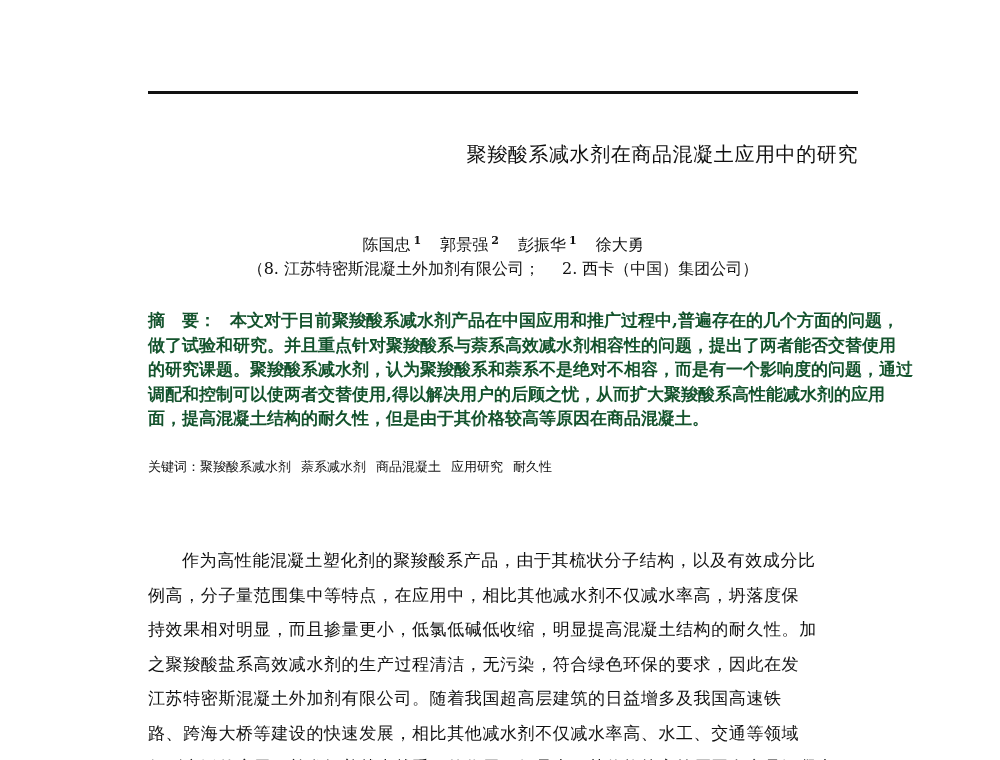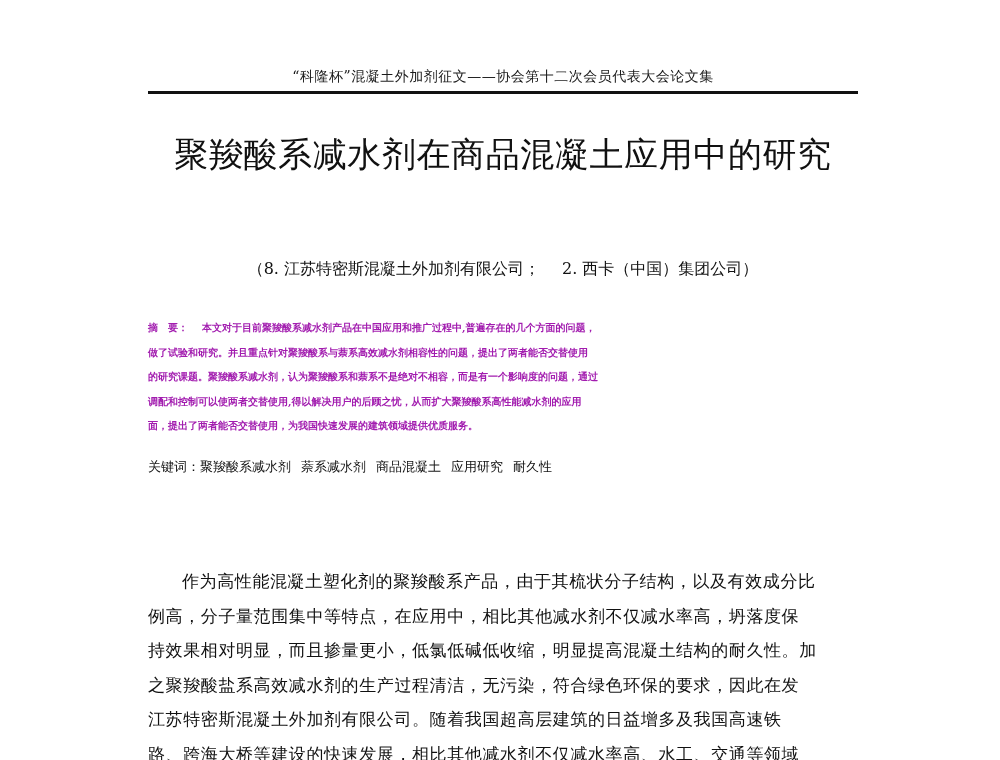--- a/index.html
+++ b/index.html
@@ -37,23 +37,23 @@
       top: 91px;
       width: 710px;
       height: 3px;
       background: #111111;
     }
     .title {
       position: absolute;
       left: 148px;
       top: 136px;
       width: 710px;
-      text-align: center;
+      text-align: right;
       font-family: "DejaVu Sans", "Liberation Sans", sans-serif;
-      font-size: 34px;
+      font-size: 20px;
       line-height: 36px;
       letter-spacing: 0.6px;
       color: #111111;
     }
     .authors {
       position: absolute;
       left: 148px;
       top: 230px;
       width: 710px;
       text-align: center;
@@ -79,25 +79,25 @@
       font-size: 16px;
       line-height: 22px;
     }
     .affiliations .aff-sep {
       display: inline-block;
       width: 22px;
     }
     .abstract {
       position: absolute;
       left: 148px;
-      top: 316px;
+      top: 308px;
       width: 670px;
-      font-size: 10px;
+      font-size: 17px;
       line-height: 24.5px;
-      color: #a21caf;
+      color: #14532d;
       font-weight: bold;
     }
     .abstract .label {
       font-weight: bold;
       margin-right: 14px;
     }
     .abstract .line {
       display: block;
       white-space: nowrap;
     }
@@ -123,44 +123,48 @@
       line-height: 34.5px;
       letter-spacing: 0.6px;
       color: #111111;
     }
     .body-text .line {
       display: block;
       white-space: nowrap;
     }
     .body-text .indent {
       padding-left: 34px;
-      margin-top: 21px;
     }
   </style>
 </head>
 <body>
 
 <div class="page">
 
-  <div class="running-header">“科隆杯”混凝土外加剂征文——协会第十二次会员代表大会论文集</div>
   <div class="header-rule"></div>
 
   <div class="title">聚羧酸系减水剂在商品混凝土应用中的研究</div>
 
+  <div class="authors">
+    <span class="author"><span>陈国忠</span><sup>1</sup></span>
+    <span class="author"><span>郭景强</span><sup>2</sup></span>
+    <span class="author"><span>彭振华</span><sup>1</sup></span>
+    <span class="author"><span>徐大勇</span></span>
+  </div>
 
   <div class="affiliations">
     <span>（</span><span>8. 江苏特密斯混凝土外加剂有限公司；</span><span class="aff-sep"></span><span>2. 西卡（中国）集团公司）</span>
   </div>
 
   <div class="abstract">
     <span class="line"><span class="label">摘　要：</span><span>本文对于目前聚羧酸系减水剂产品在中国应用和推广过程中,普遍存在的几个方面的问题，</span></span>
     <span class="line">做了试验和研究。并且重点针对聚羧酸系与萘系高效减水剂相容性的问题，提出了两者能否交替使用</span>
     <span class="line">的研究课题。聚羧酸系减水剂，认为聚羧酸系和萘系不是绝对不相容，而是有一个影响度的问题，通过</span>
     <span class="line">调配和控制可以使两者交替使用,得以解决用户的后顾之忧，从而扩大聚羧酸系高性能减水剂的应用</span>
-    <span class="line">面，提出了两者能否交替使用，为我国快速发展的建筑领域提供优质服务。</span>
+    <span class="line">面，提高混凝土结构的耐久性，但是由于其价格较高等原因在商品混凝土。</span>
   </div>
 
   <div class="keywords">
     <span>关键词：</span><span class="kw">聚羧酸系减水剂</span><span class="kw">萘系减水剂</span><span class="kw">商品混凝土</span><span class="kw">应用研究</span><span class="kw">耐久性</span>
   </div>
 
   <div class="body-text">
     <span class="line indent">作为高性能混凝土塑化剂的聚羧酸系产品，由于其梳状分子结构，以及有效成分比</span>
     <span class="line">例高，分子量范围集中等特点，在应用中，相比其他减水剂不仅减水率高，坍落度保</span>
     <span class="line">持效果相对明显，而且掺量更小，低氯低碱低收缩，明显提高混凝土结构的耐久性。加</span>

